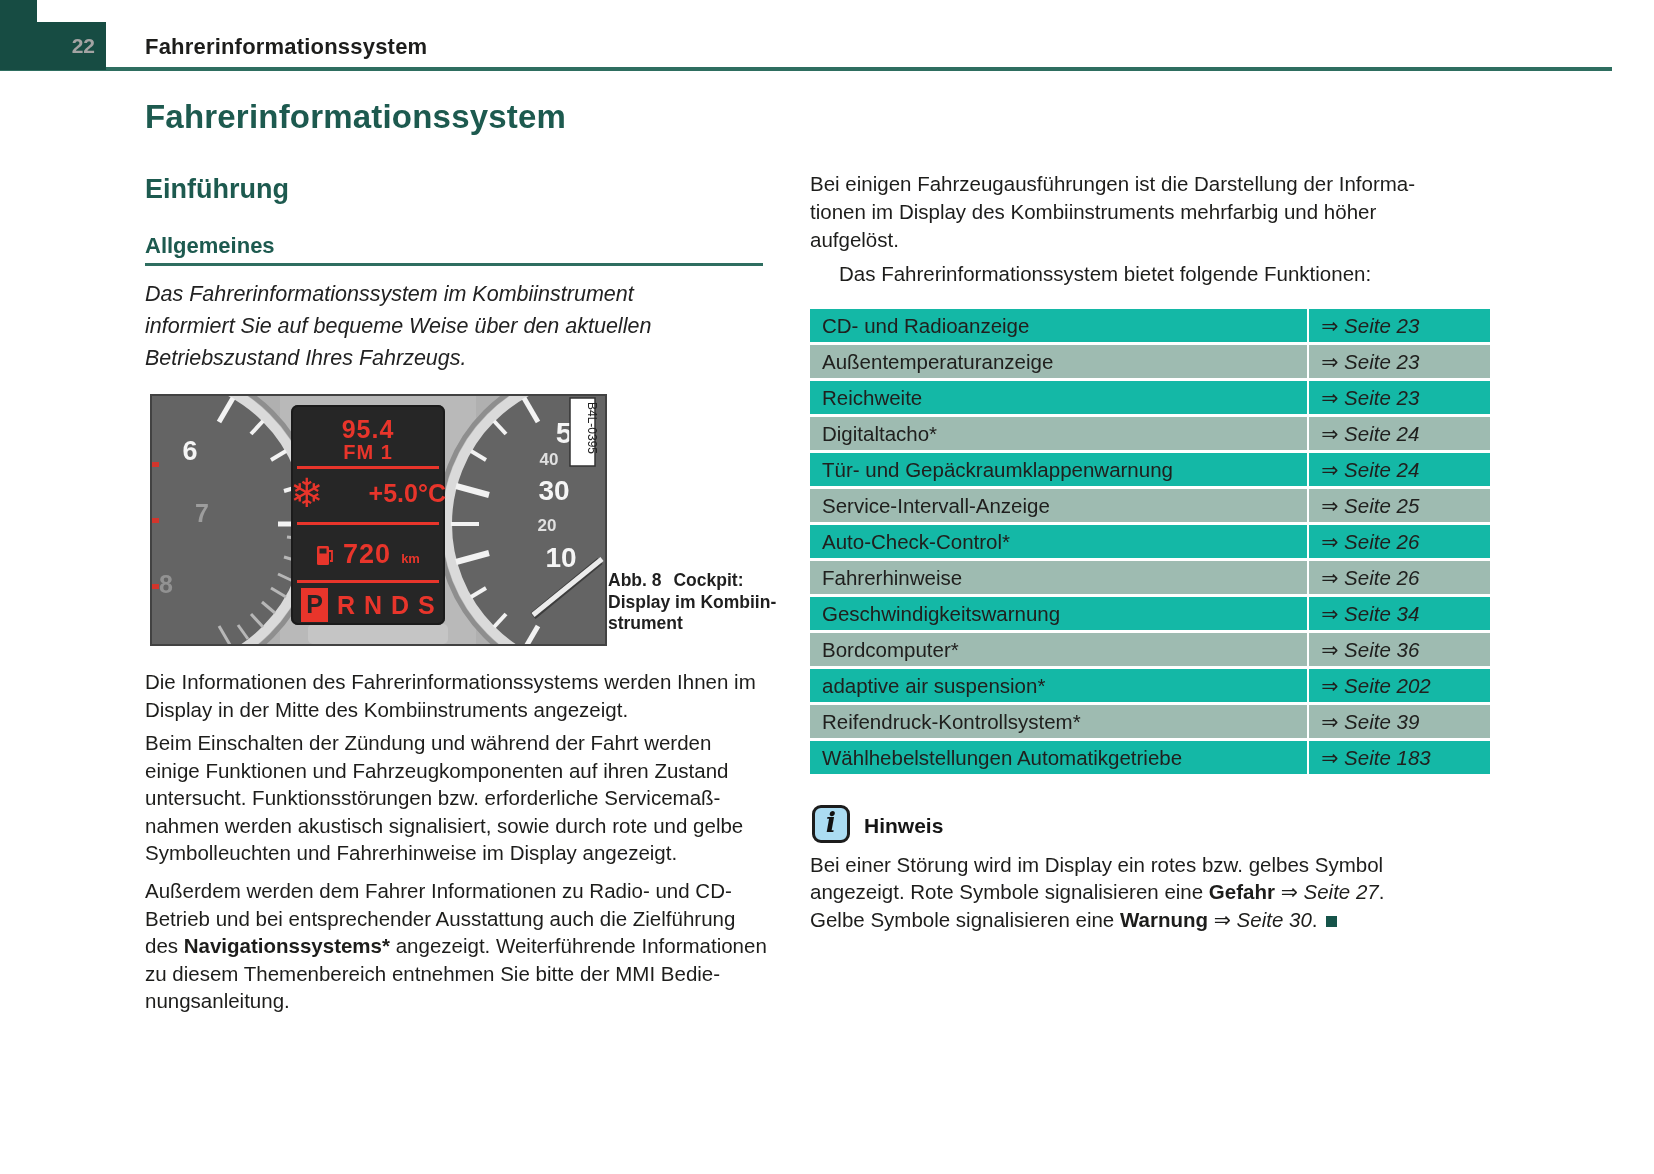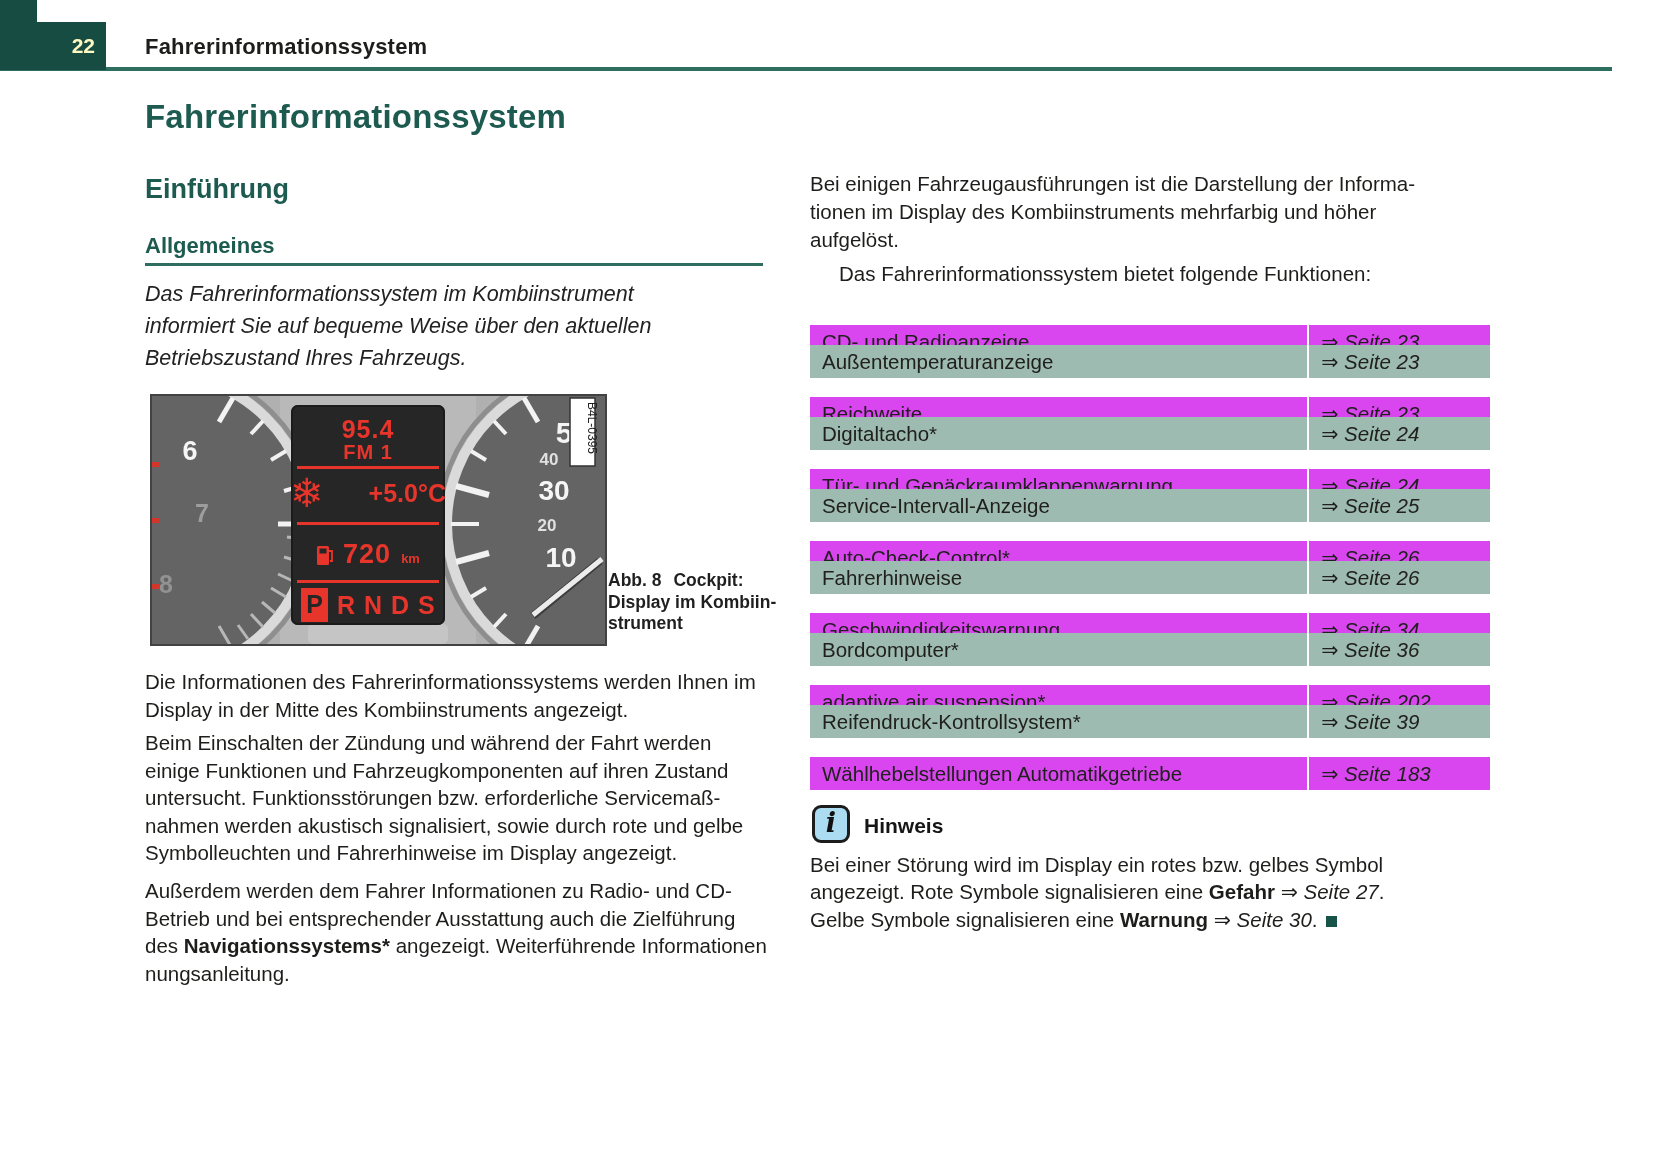--- a/index.html
+++ b/index.html
@@ -3,21 +3,21 @@
 <meta charset="utf-8">
 <style>
   html,body{margin:0;padding:0;background:#ffffff;}
   .page{position:relative;width:1654px;height:1174px;background:#fff;overflow:hidden;
         font-family:"Liberation Sans",sans-serif;color:#1d1d1b;}
   .abs{position:absolute;}
   
   .edge-strip{left:0;top:0;width:37px;height:70px;background:#174c43;z-index:3;}
   .pagenum-box{left:37px;top:22px;width:69px;height:48px;background:#174c43;z-index:3;
                display:flex;align-items:center;justify-content:flex-end;padding-right:11px;box-sizing:border-box;}
-  .pagenum{color:#fef9c3;font-size:21px;font-weight:bold;}
+  .pagenum{color:#a3a3a3;font-size:21px;font-weight:bold;}
   .header-title{left:145px;top:34px;font-size:22px;font-weight:bold;letter-spacing:.2px;}
   .header-rule{left:0;top:67px;width:1612px;height:4px;background:#2e6e60;z-index:2;}
   
   .h1{left:145px;top:98px;font-size:33px;font-weight:bold;color:#1d5a4f;letter-spacing:.2px;}
   .h2{left:145px;top:174px;font-size:27px;font-weight:bold;color:#1d5a4f;}
   .h3{left:145px;top:233px;font-size:22px;font-weight:bold;color:#1d5a4f;}
   .h3-rule{left:145px;top:263px;width:618px;height:3px;background:#2e6e60;}
   .intro{left:145px;top:278px;width:640px;font-size:21.5px;line-height:32px;font-style:italic;color:#222;}
   .body-par{font-size:20.5px;line-height:27.5px;color:#1d1d1b;}
   .line{display:block;}
@@ -42,21 +42,21 @@
   .cap-title{margin-left:12px;}
   
   .rp1{left:810px;top:170px;width:660px;}
   .tintro{left:839px;top:260px;width:660px;}
   .tbl{left:810px;top:309px;width:680px;}
   .t-row{position:absolute;left:0;width:680px;height:33px;display:flex;}
   .t-label{width:518px;height:33px;line-height:33px;padding-left:12px;box-sizing:border-box;
            font-size:20.5px;color:#20201e;}
   .t-page{margin-left:2px;width:188px;height:33px;line-height:33px;padding-left:12px;box-sizing:border-box;
           font-size:20.5px;color:#20201e;}
-  .row-light .t-label,.row-light .t-page{background:#d946ef;margin-top:16px;}
+  .row-light .t-label,.row-light .t-page{background:#14b8a6;}
   .row-dark .t-label,.row-dark .t-page{background:#9ebbb1;}
   .arr{font-family:"DejaVu Sans",sans-serif;font-style:normal;}
   .pg{font-style:italic;}
   
   .note-icon{left:812px;top:805px;width:38px;height:38px;background:#abdcf2;border:3px solid #1c1c1c;border-radius:9px;
              box-sizing:border-box;display:flex;align-items:center;justify-content:center;}
   .note-i{font-family:"DejaVu Serif",serif;font-style:italic;font-weight:bold;font-size:27px;line-height:27px;color:#111;margin-top:-3px;}
   .note-title{left:864px;top:814px;font-size:21px;font-weight:bold;color:#161616;}
   .note-text{left:810px;top:851px;width:680px;}
   .end-square{display:inline-block;width:11px;height:11px;background:#16544a;margin-left:8px;}
@@ -195,20 +195,21 @@
     <span class="line">Beim Einschalten der Zündung und während der Fahrt werden</span>
     <span class="line">einige Funktionen und Fahrzeugkomponenten auf ihren Zustand</span>
     <span class="line">untersucht. Funktionsstörungen bzw. erforderliche Servicemaß-</span>
     <span class="line">nahmen werden akustisch signalisiert, sowie durch rote und gelbe</span>
     <span class="line">Symbolleuchten und Fahrerhinweise im Display angezeigt.</span>
   </div>
   <div class="abs body-par" style="left:145px;top:877px;width:640px;">
     <span class="line">Außerdem werden dem Fahrer Informationen zu Radio- und CD-</span>
     <span class="line">Betrieb und bei entsprechender Ausstattung auch die Zielführung</span>
     <span class="line"><span>des </span><b>Navigationssystems*</b><span> angezeigt. Weiterführende Informationen</span></span>
+    <span class="line">zu diesem Themenbereich entnehmen Sie bitte der MMI Bedie-</span>
     <span class="line">nungsanleitung.</span>
   </div>
 
   <div class="abs body-par rp1" style="line-height:28px;">
     <span class="line">Bei einigen Fahrzeugausführungen ist die Darstellung der Informa-</span>
     <span class="line">tionen im Display des Kombiinstruments mehrfarbig und höher</span>
     <span class="line">aufgelöst.</span>
   </div>
   <div class="abs body-par tintro">Das Fahrerinformationssystem bietet folgende Funktionen:</div>
 

